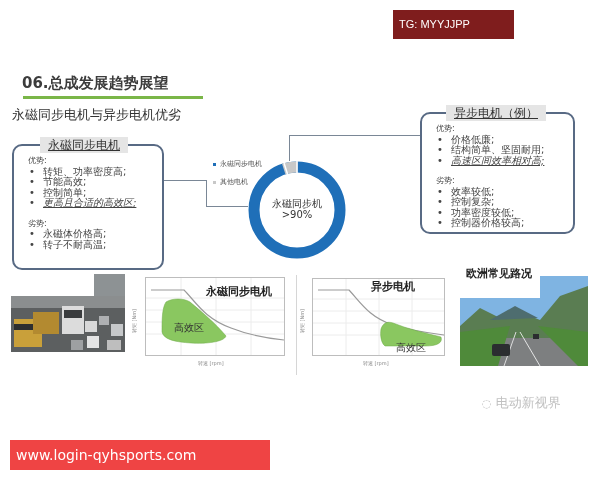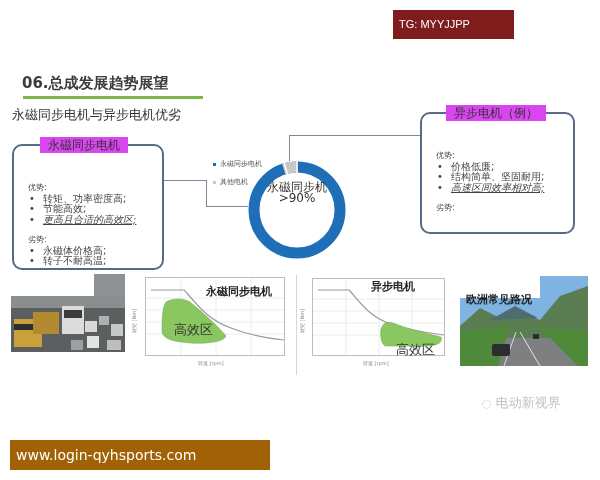--- a/index.html
+++ b/index.html
@@ -4,77 +4,84 @@
 <style>
   * { box-sizing: border-box; margin: 0; padding: 0; }
   body { width: 600px; height: 480px; background: #fff; position: relative; overflow: hidden; font-family: "DejaVu Sans", sans-serif; color: #333; }
   .abs { position: absolute; }
   .tg-badge { left: 393px; top: 10px; width: 121px; height: 29px; background: #7f1d1d; color: #fff; font-family: "Liberation Sans", sans-serif; font-size: 11px; line-height: 29px; padding-left: 6px; }
   .sec-title { left: 22px; top: 74px; font-size: 15px; font-weight: bold; color: #3c3c3c; }
   .sec-underline { left: 23px; top: 96px; width: 180px; height: 3px; background: #7ab648; }
   .subtitle { left: 12px; top: 106px; font-size: 13px; color: #333; }
 
   .box { border: 2px solid #586a84; border-radius: 10px; }
-  .box-title { position: absolute; background: #d946ef; font-size: 12px; color: #333; padding: 0 8px; top: -9px; line-height: 16px; }
+  .box-title { position: absolute; background: #e5e5e5; font-size: 12px; color: #333; padding: 0 8px; top: -9px; line-height: 16px; text-decoration: underline; }
   .box ul { list-style: none; font-size: 10px; line-height: 10.5px; color: #444; }
   .box li { position: relative; padding-left: 15px; }
   .box li:before { content: "•"; position: absolute; left: 1px; }
-  .box .hdr { font-size: 8px; line-height: 10.5px; color: #444; margin-top: 27px; }
+  .box .hdr { font-size: 8px; line-height: 10.5px; color: #444; }
   .u { text-decoration: underline; font-style: italic; }
 
   .pm-box { left: 12px; top: 144px; width: 152px; height: 126px; padding: 10px 10px 0 14px; }
   .im-box { left: 420px; top: 112px; width: 155px; height: 122px; padding: 10px 10px 0 14px; }
 
   .conn { background: #7a8796; }
   .legend { font-size: 7px; color: #555; }
   .legend .dot { display: inline-block; width: 3px; height: 3px; margin-right: 4px; vertical-align: middle; }
-  .donut-label { left: 264px; top: 182px; width: 66px; text-align: center; font-size: 12px; color: #333; line-height: 11px; }
+  .donut-label { left: 264px; top: 198px; width: 66px; text-align: center; font-size: 10px; color: #333; line-height: 11px; }
 
   .road-label { font-size: 11px; font-weight: bold; color: #222; }
   .chart-frame { border: 1px solid #bdbdbd; background: #fff; }
   .chart-title { font-size: 11px; font-weight: bold; color: #222; }
   .axis-lbl { font-size: 5px; color: #888; }
-  .eff-lbl { font-size: 13px; color: #333; }
+  .eff-lbl { font-size: 10px; color: #333; }
 
   .watermark { left: 482px; top: 374px; font-size: 13px; color: #c0c0c0; margin-top: 20px; }
-  .url-badge { left: 10px; top: 440px; width: 260px; height: 30px; background: #a16207; color: #fff; font-family: "DejaVu Sans", sans-serif; font-size: 14px; line-height: 30px; padding-left: 6px; }
+  .url-badge { left: 10px; top: 440px; width: 260px; height: 30px; background: #ef4444; color: #fff; font-family: "DejaVu Sans", sans-serif; font-size: 14px; line-height: 30px; padding-left: 6px; }
 </style>
 </head>
 <body>
 
 <div class="abs tg-badge">TG: MYYJJPP</div>
 
 <div class="abs sec-title">06.总成发展趋势展望</div>
 <div class="abs sec-underline"></div>
 <div class="abs subtitle">永磁同步电机与异步电机优劣</div>
 
 <div class="abs box pm-box">
   <div class="box-title" style="left:26px;">永磁同步电机</div>
   <div class="hdr">优势:</div>
   <ul>
     <li>转矩、功率密度高;</li>
     <li>节能高效;</li>
+    <li>控制简单;</li>
     <li class="u">更高且合适的高效区;</li>
   </ul>
   <div class="hdr" style="margin-top:10px;">劣势:</div>
   <ul>
     <li>永磁体价格高;</li>
     <li>转子不耐高温;</li>
   </ul>
 </div>
 
 <div class="abs box im-box">
   <div class="box-title" style="left:24px;">异步电机（例）</div>
   <div class="hdr">优势:</div>
   <ul>
     <li>价格低廉;</li>
     <li>结构简单、坚固耐用;</li>
     <li class="u">高速区间效率相对高;</li>
   </ul>
   <div class="hdr" style="margin-top:10px;">劣势:</div>
+  <ul>
+    <li>效率较低;</li>
+    <li>控制复杂;</li>
+    <li>功率密度较低;</li>
+    <li>控制器价格较高;</li>
+  </ul>
 </div>
 
 <div class="abs conn" style="left:164px;top:180px;width:42px;height:1px;"></div>
 <div class="abs conn" style="left:206px;top:180px;width:1px;height:26px;"></div>
 <div class="abs conn" style="left:206px;top:206px;width:42px;height:1px;"></div>
 <div class="abs conn" style="left:289px;top:135px;width:1px;height:26px;"></div>
 <div class="abs conn" style="left:289px;top:135px;width:131px;height:1px;"></div>
 
 <div class="abs legend" style="left:213px;top:159px;">
   <span class="dot" style="background:#1f6fb8;"></span><span>永磁同步电机</span>
@@ -161,20 +168,20 @@
   <polygon points="0,50 20,32 40,42 60,36 80,44 100,20 128,10 128,62 0,62" fill="#5a7d52"></polygon>
   <polygon points="30,44 55,30 78,42" fill="#4e6d6f"></polygon>
   <polygon points="0,62 128,62 128,90 0,90" fill="#7d7f80"></polygon>
   <polygon points="0,56 50,50 38,90 0,90" fill="#4f8a3a"></polygon>
   <polygon points="78,50 128,56 128,90 118,90" fill="#4f8a3a"></polygon>
   <line x1="60" y1="56" x2="80" y2="90" stroke="#fff" stroke-width="0.8"></line>
   <line x1="56" y1="56" x2="44" y2="90" stroke="#ddd" stroke-width="1"></line>
   <rect x="32" y="68" width="18" height="12" rx="2" fill="#2b2d30"></rect>
   <rect x="73" y="58" width="6" height="5" fill="#2b2d30"></rect>
 </svg>
-<div class="abs road-label" style="left:466px;top:292px;">欧洲常见路况</div>
+<div class="abs road-label" style="left:466px;top:266px;">欧洲常见路况</div>
 
 <div class="abs watermark">
   <span style="font-size:11px;">◌</span>
   <span>电动新视界</span>
 </div>
 
 <div class="abs url-badge">www.login-qyhsports.com</div>
 
 </body></html>

